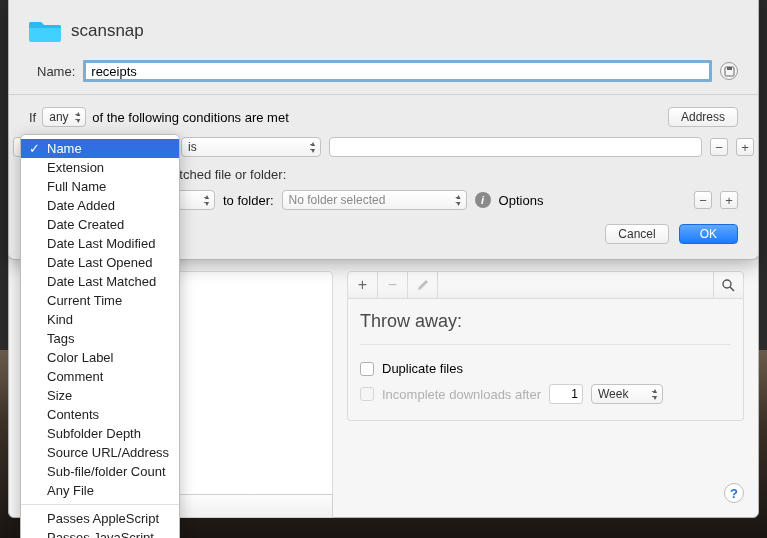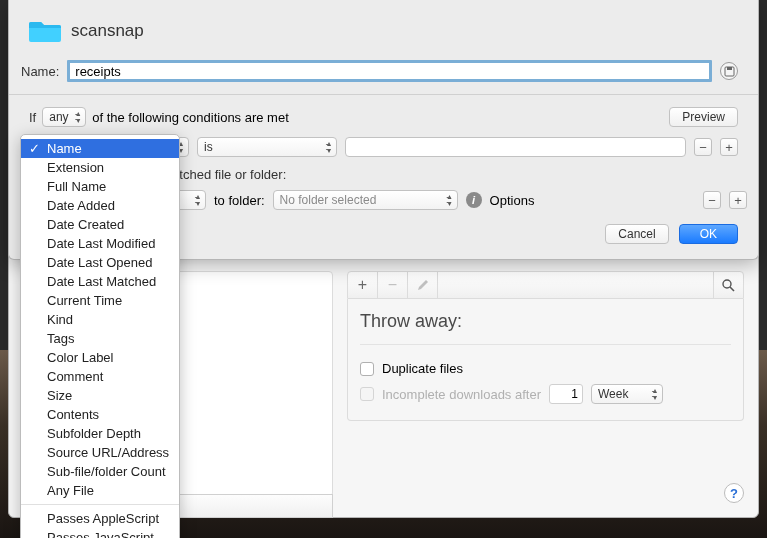--- a/index.html
+++ b/index.html
@@ -10,21 +10,21 @@
     background: #ececec; border: 1px solid #b5b5b5; border-top: none;
     border-radius: 0 0 6px 6px; box-shadow: 0 4px 20px rgba(0,0,0,0.3);
     z-index: 100;
   }
   
   .header-row { display: flex; align-items: center; padding: 18px 20px 0 20px; gap: 10px; }
   .folder-icon { width: 32px; height: 26px; position: relative; }
   .folder-icon svg { width: 100%; height: 100%; }
   .folder-title { font-size: 17px; color: #333; }
   
-  .name-row { display: flex; align-items: center; padding: 16px 20px 12px 12px; gap: 8px; }
+  .name-row { display: flex; align-items: center; padding: 16px 20px 12px 12px; gap: 8px; margin-left: 16px; }
   .name-label { font-size: 13px; color: #333; }
   .name-input { flex: 1; height: 22px; border: 3px solid #7aaed6; border-radius: 1px; padding: 0 5px; font-size: 13px; outline: none; background: #fff; }
   .save-icn { width: 18px; height: 18px; border: 1px solid #999; border-radius: 50%; display: flex; align-items: center; justify-content: center; color: #555; font-size: 11px; background: #f5f5f5; }
   
   .divider { height: 1px; background: #d0d0d0; margin: 0 0 8px 0; }
   
   .cond-row { display: flex; align-items: center; padding: 4px 20px; gap: 6px; }
   .if-label { font-size: 13px; color: #333; }
   .select { height: 20px; border: 1px solid #c2c2c2; border-radius: 4px; background: linear-gradient(#fff,#f3f3f3); font-size: 12px; padding: 0 16px 0 6px; position: relative; display: inline-flex; align-items: center; color: #333; cursor: default; }
   .select::after { content: ""; position: absolute; right: 5px; top: 4px; width: 6px; height: 10px; background:
@@ -35,29 +35,29 @@
   }
   .chev { position:absolute; right:5px; font-size:8px; line-height:5px; color:#555; }
   .chev.up{ top:3px; } .chev.dn{ bottom:3px; }
   
   .cond-text { font-size: 13px; color: #000000; }
   .preview-btn { margin-left: auto; }
   
   .btn { height: 20px; border: 1px solid #c2c2c2; border-radius: 4px; background: linear-gradient(#fff,#f0f0f0); font-size: 12px; padding: 0 12px; display:inline-flex; align-items:center; color:#333; cursor:default; }
   .btn.primary { background: linear-gradient(#5ea8ff,#1a7bff); color:#fff; border-color:#1a6be0; }
   
-  .criteria-row { display:flex; align-items:center; padding: 6px 20px; gap:8px; }
+  .criteria-row { display:flex; align-items:center; padding: 6px 4px; gap:8px; }
   .wide-select { width:160px; }
   .wider-select { width:140px; }
   .text-input { flex:1; height:20px; border:1px solid #c2c2c2; border-radius:4px; padding:0 5px; font-size:12px; background:#fff; }
   .pm { width:18px; height:18px; border:1px solid #bfbfbf; border-radius:3px; background:linear-gradient(#fff,#f0f0f0); display:inline-flex; align-items:center; justify-content:center; font-size:13px; color:#555; }
   
   .action-label { padding: 4px 20px 2px 20px; font-size:13px; color:#333; }
   
-  .action-row { display:flex; align-items:center; padding:6px 11px; gap:8px; }
+  .action-row { display:flex; align-items:center; padding:6px 20px; gap:8px; }
   .info-circle { width:16px; height:16px; border-radius:50%; background:#8a8a8a; color:#fff; display:inline-flex; align-items:center; justify-content:center; font-size:11px; font-style:italic; font-weight:bold; }
   
   .footer-row { display:flex; justify-content:flex-end; padding: 8px 20px 14px 20px; gap:10px; }
   
   
   .dropdown {
     position:absolute; left:20px; top:134px; width:160px;
     background:#fff; border:1px solid #bcbcbc; border-radius:5px;
     box-shadow: 0 4px 16px rgba(0,0,0,0.25);
     z-index:200; padding:4px 0;
@@ -181,21 +181,21 @@
   <div class="divider"></div>
 
   <div class="cond-row">
     <span class="if-label">If</span>
     <span class="select" style="width:44px;">
       <span>any</span>
       <span class="chev up">▴</span>
         <span class="chev dn">▾</span>
     </span>
     <span class="cond-text">of the following conditions are met</span>
-    <span class="btn preview-btn">Preview</span>
+    <span class="btn preview-btn">Address</span>
   </div>
 
   <div class="criteria-row">
     <span class="select wide-select">
       <span>Name</span>
       <span class="chev up">▴</span>
         <span class="chev dn">▾</span>
     </span>
     <span class="select wider-select">
       <span>is</span>

